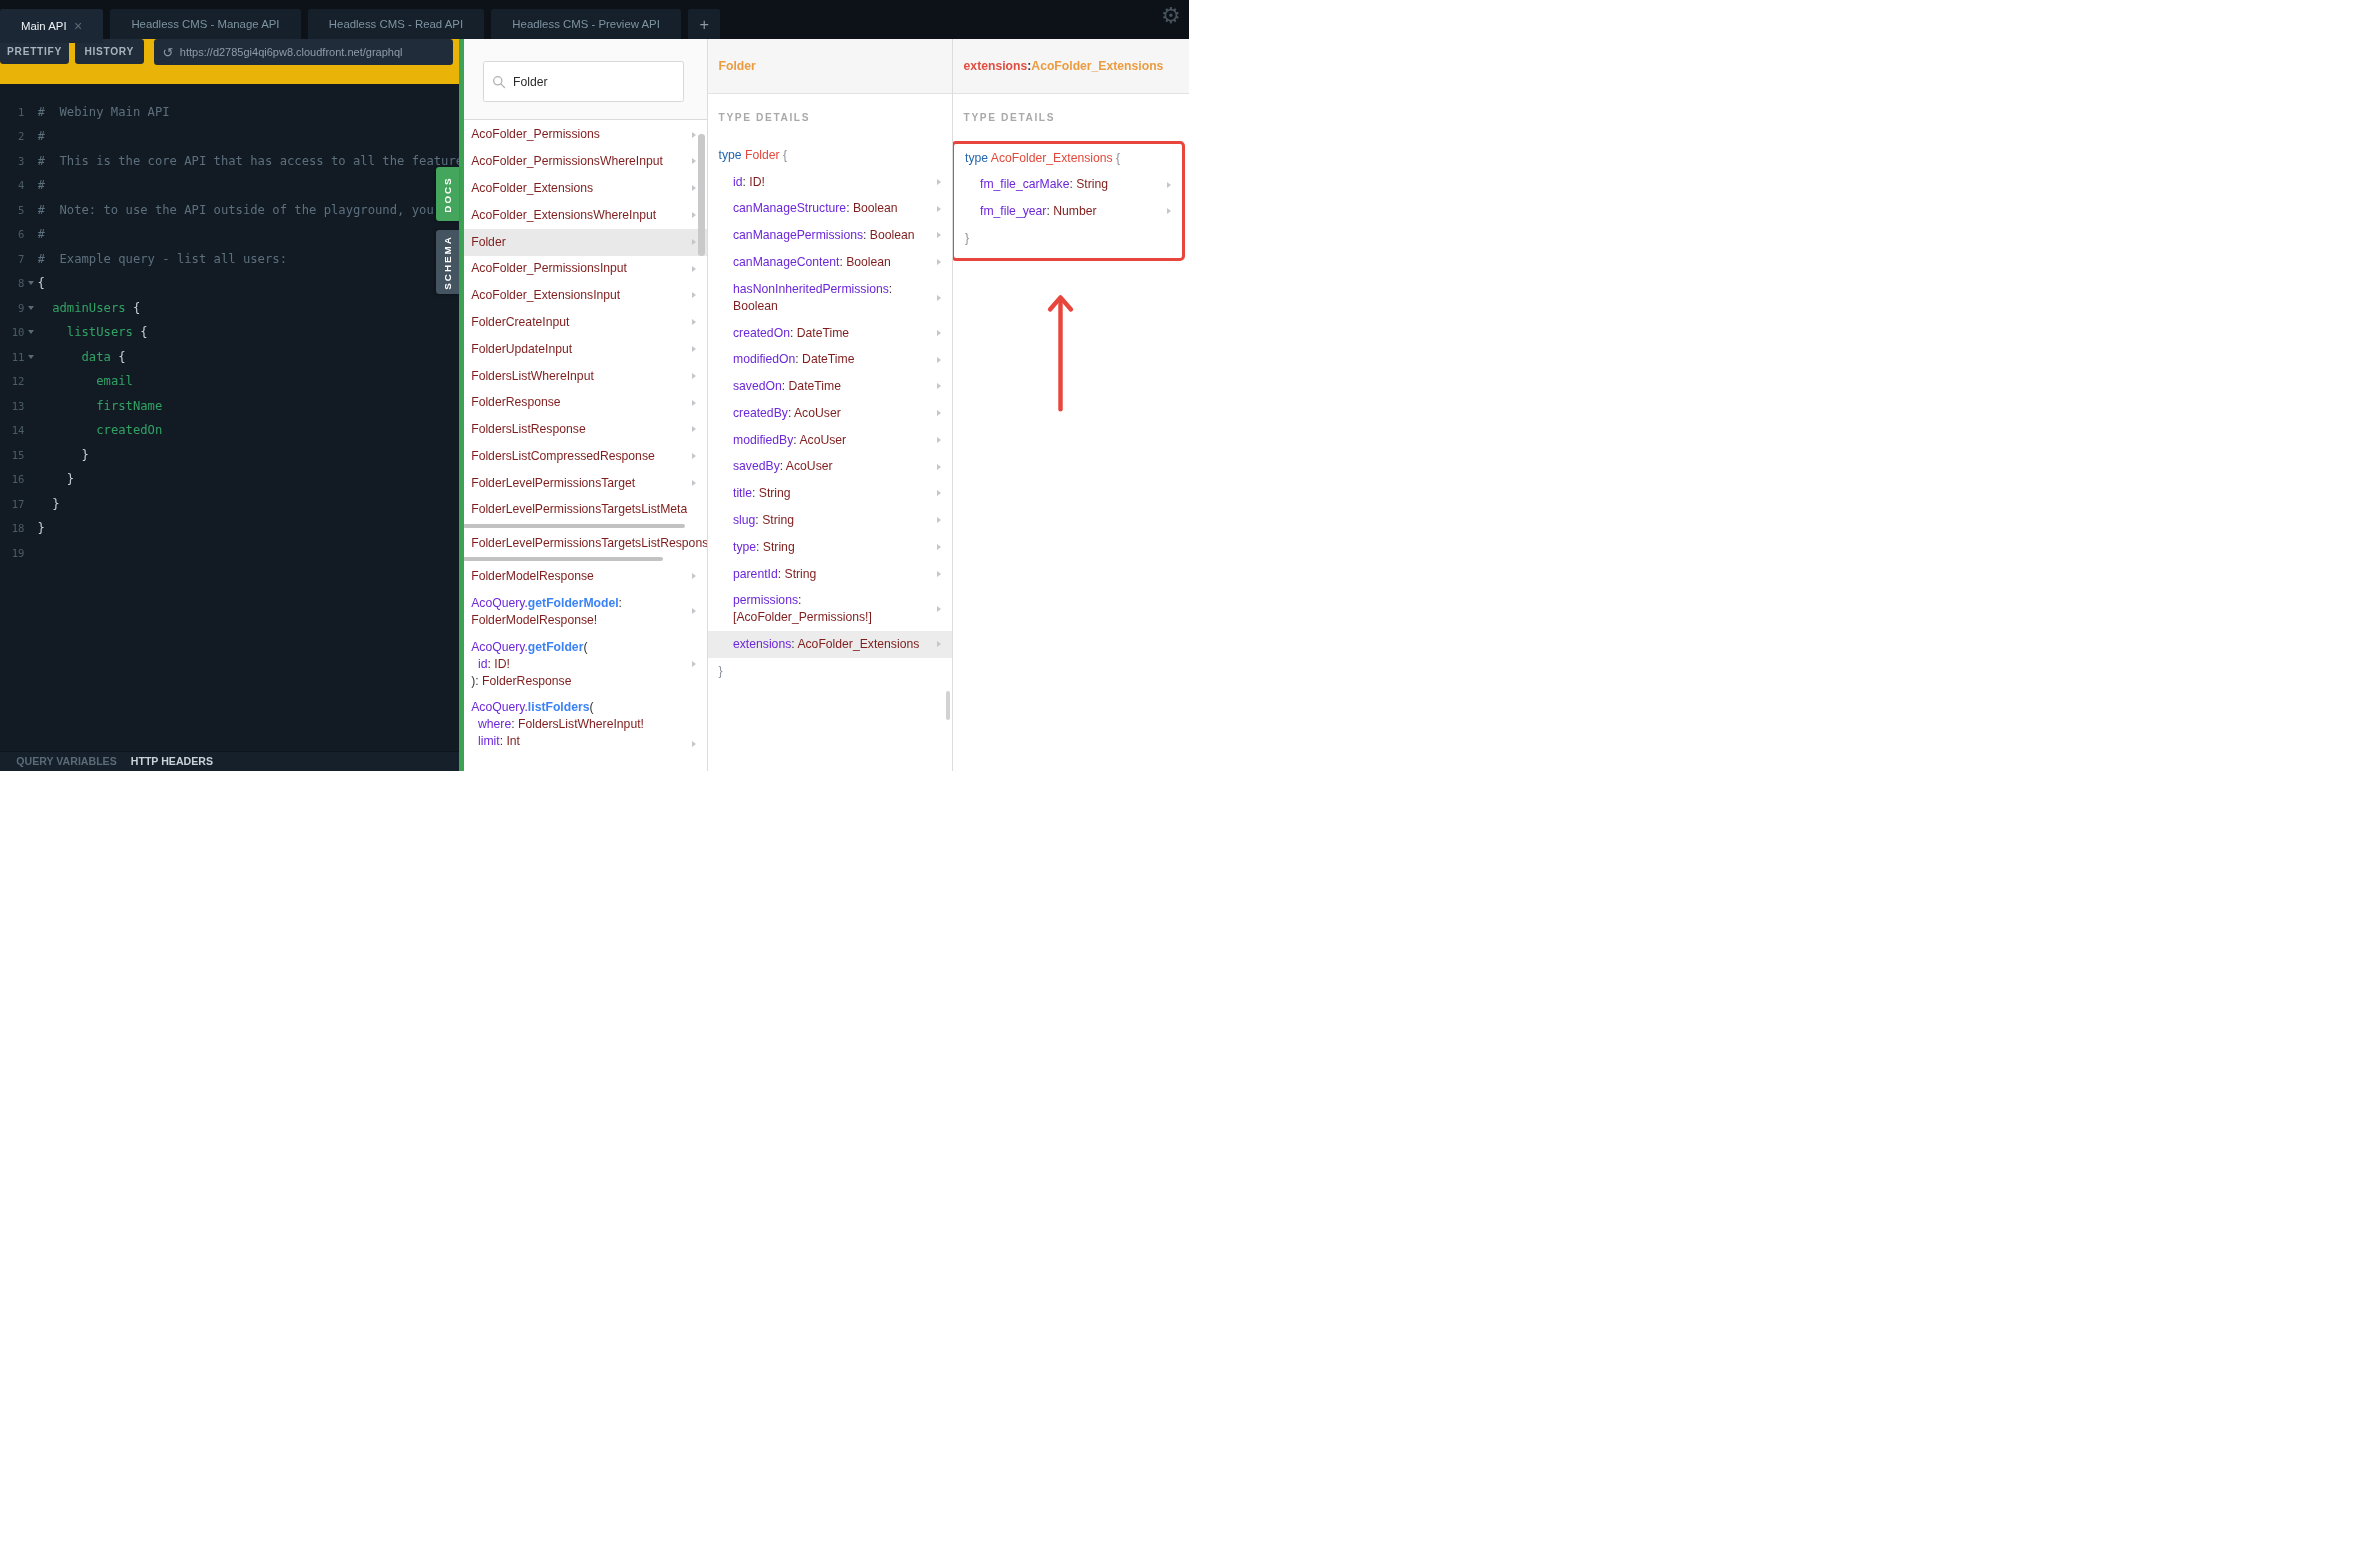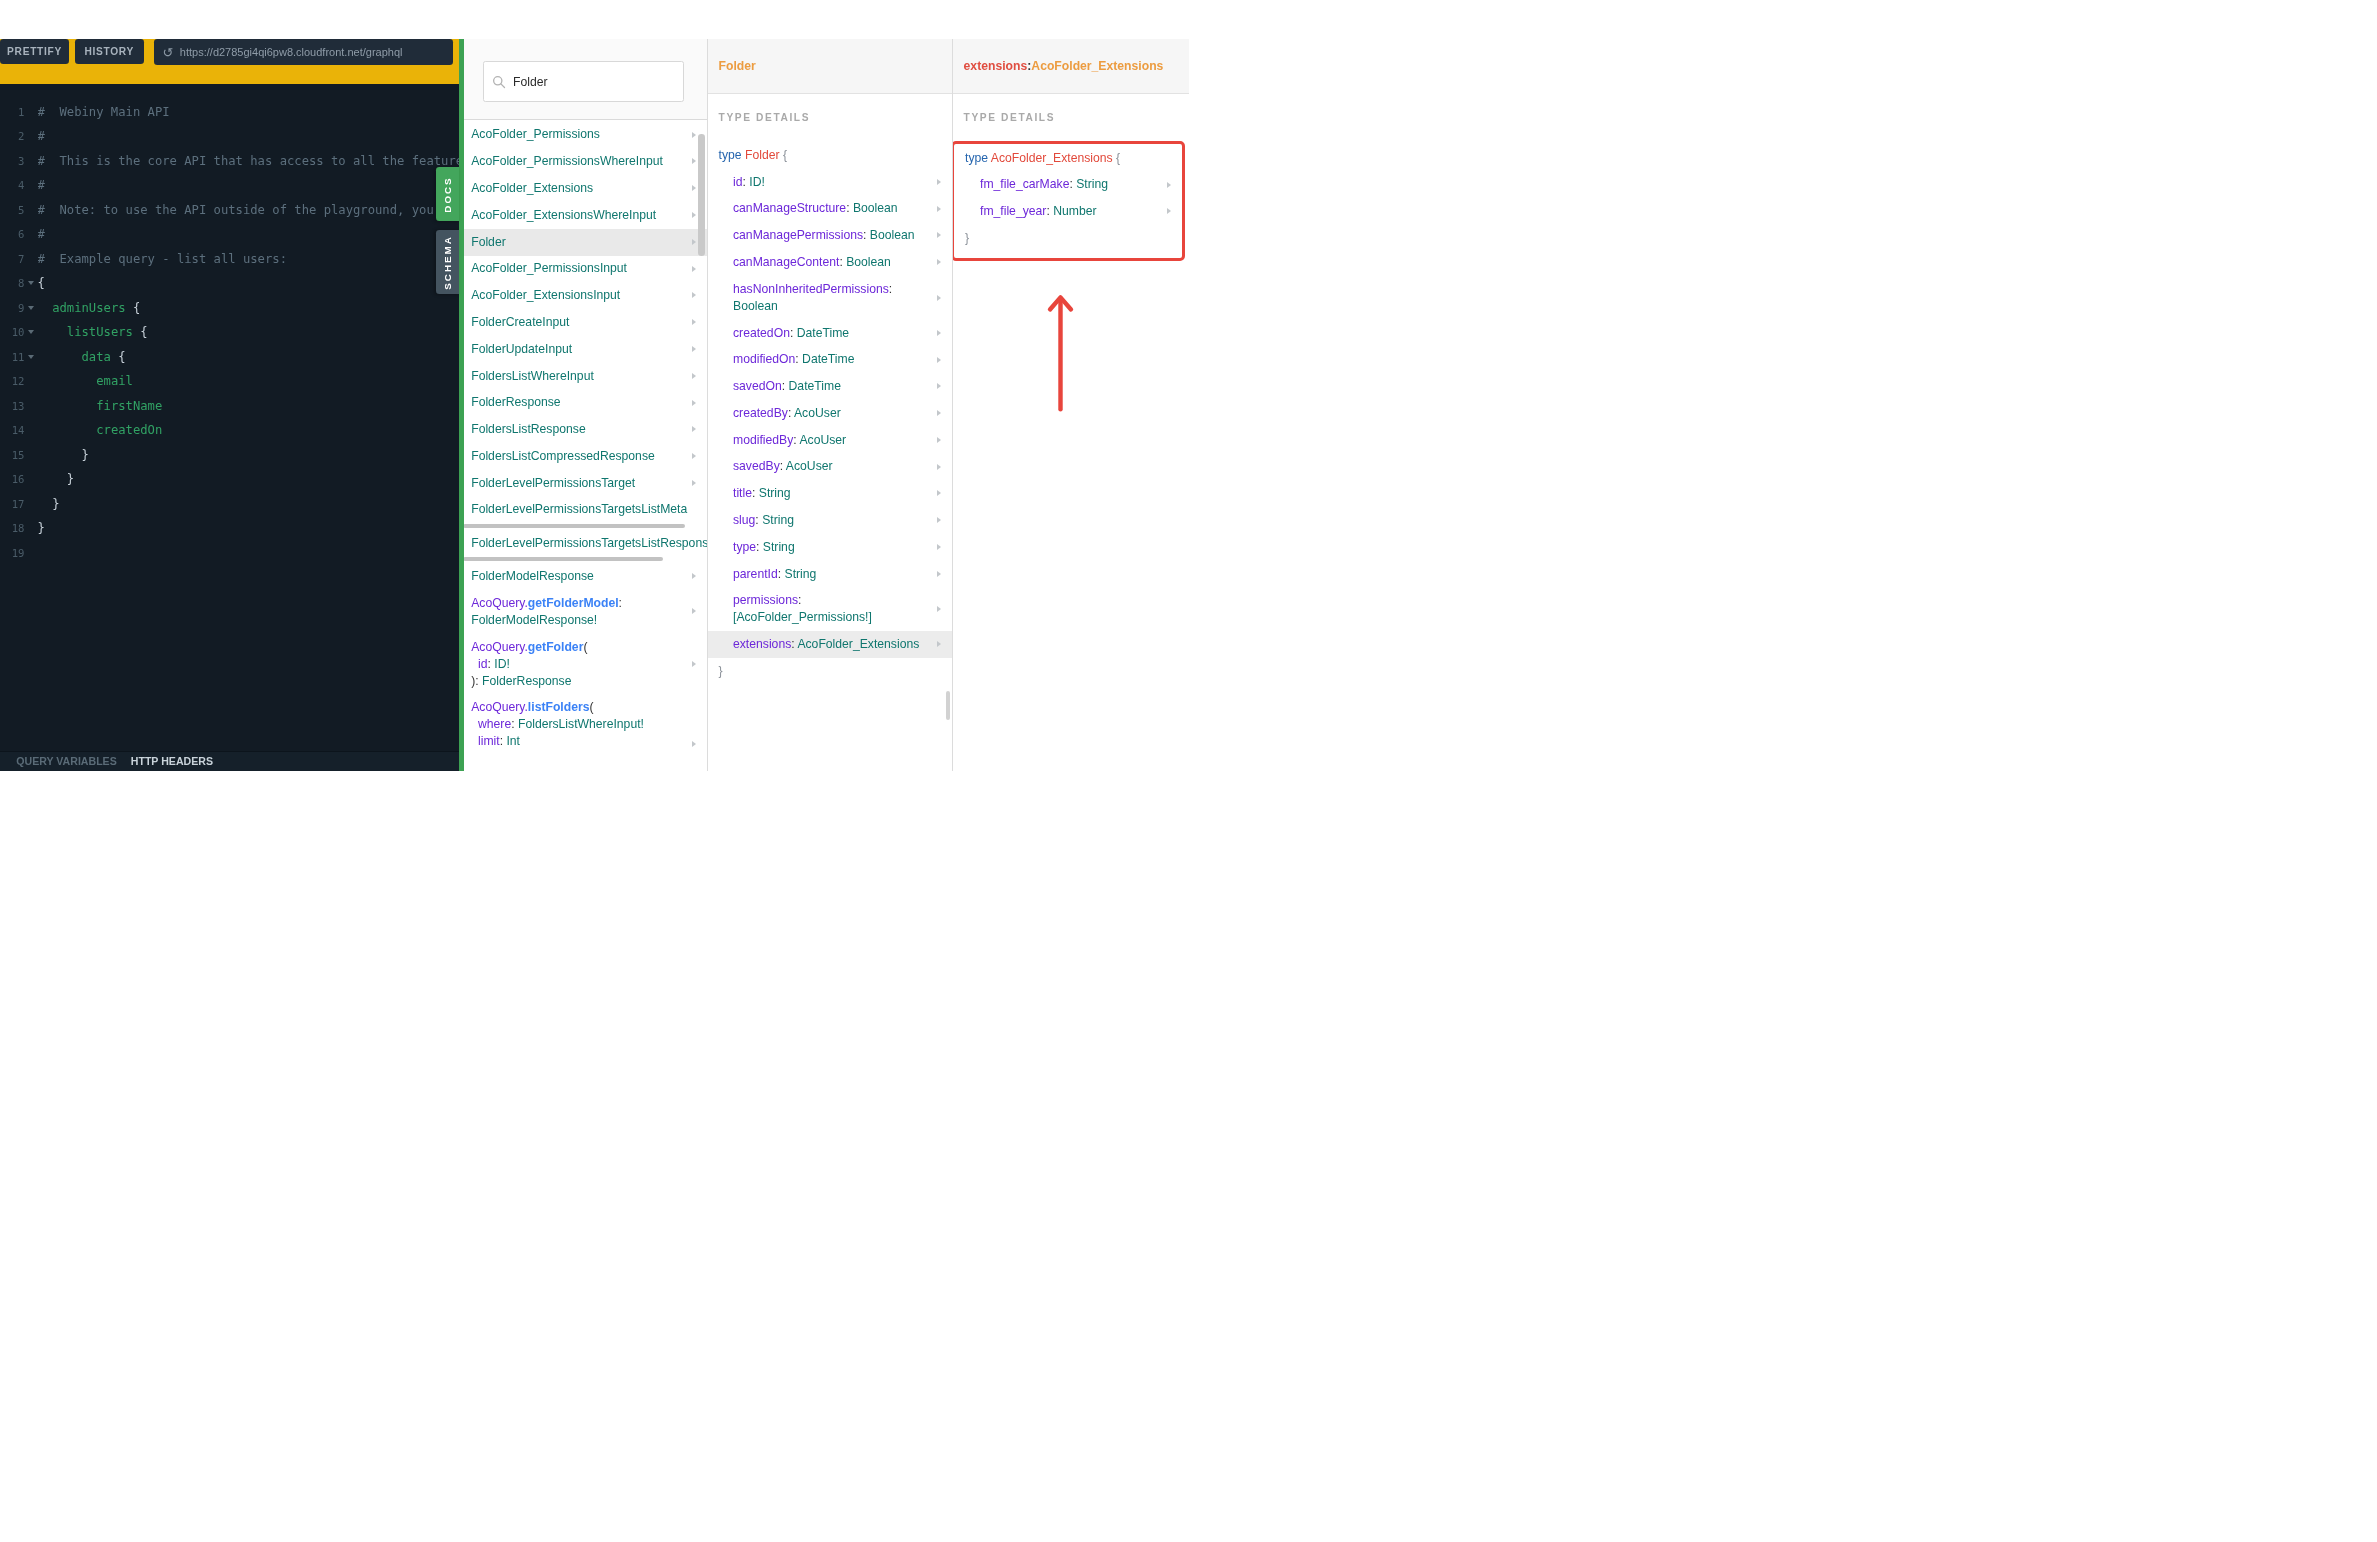--- a/index.html
+++ b/index.html
@@ -77,30 +77,49 @@
     align-items:center; padding-left:10.6px; font-size:12.2px; font-weight:bold; white-space:nowrap; overflow:hidden; }
   .section-label { margin:18px 0 0 10.6px; color:#a9a9a9; font-size:10.2px; font-weight:bold; letter-spacing:1.6px; }
   .rows { margin-top:19px; }
   .trow { position:relative; padding:4.9px 19.6px 4.9px 10.6px; line-height:17px; font-size:12.2px; cursor:pointer; }
   .trow.ind { padding-left:25px; }
   .trow.selected { background:#ececec; }
   .red-box { border:3.3px solid #e8453c; border-radius:4.9px; margin:18px 4px 0 -1.6px; padding:0.8px 0 6.5px 1.6px; }
   .red-box .trow { padding-left:9px; } .red-box .trow.ind { padding-left:24px; }
   .red-arrow { display:block; margin:17px 0 0 93px; }
 
-  .t-o { color:#0f766e; } .t-ob { color:#ec9c40; font-weight:bold; }
+  .t-o { color:#7f1d1d; } .t-ob { color:#ec9c40; font-weight:bold; }
   .t-b { color:#6d28d9; } .t-bb { color:#3b82f6; font-weight:bold; }
   .t-k { color:#2565ae; } .t-r { color:#e2493b; } .t-rb { color:#e04e41; font-weight:bold; }
   .t-br { color:#8b9199; } .t-d { color:#333; }
 </style>
 </head>
 <body>
 
 <div class="page">
 
+  <div class="topbar">
+    <div class="tabs" id="tabs">
+        <div class="tab active">
+          <span>Main API</span>
+          <span class="close">×</span>
+        </div>
+        <div class="tab">
+          <span>Headless CMS - Manage API</span>
+        </div>
+        <div class="tab">
+          <span>Headless CMS - Read API</span>
+        </div>
+        <div class="tab">
+          <span>Headless CMS - Preview API</span>
+        </div>
+        <div class="tab plus">+</div>
+      </div>
+    <div class="gear">⚙</div>
+  </div>
 
   <div class="left-col">
     <div class="toolbar">
       <button class="tbtn">PRETTIFY</button>
       <button class="tbtn">HISTORY</button>
       <div class="urlbar">
         <span class="reload">↺</span>
         <span>https://d2785gi4qi6pw8.cloudfront.net/graphql</span>
       </div>
     </div>

